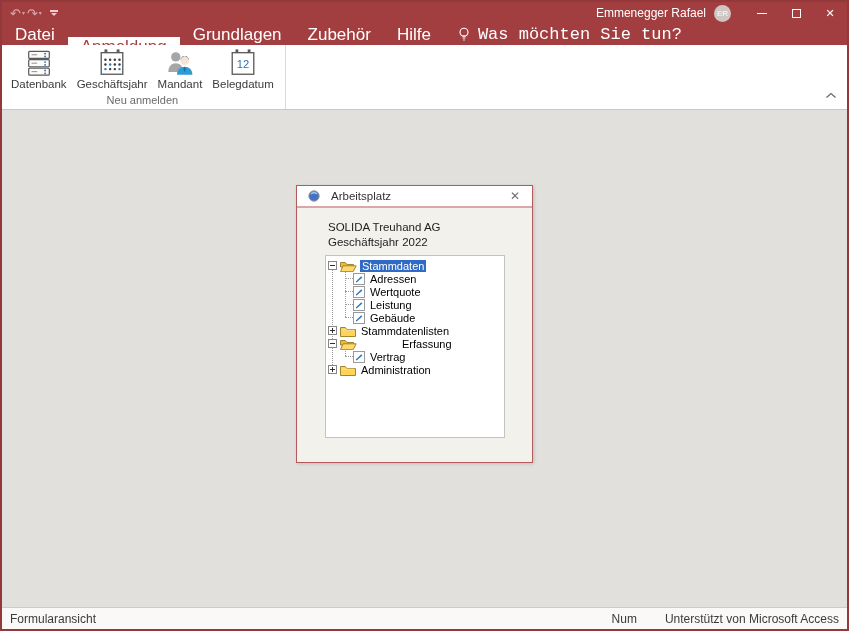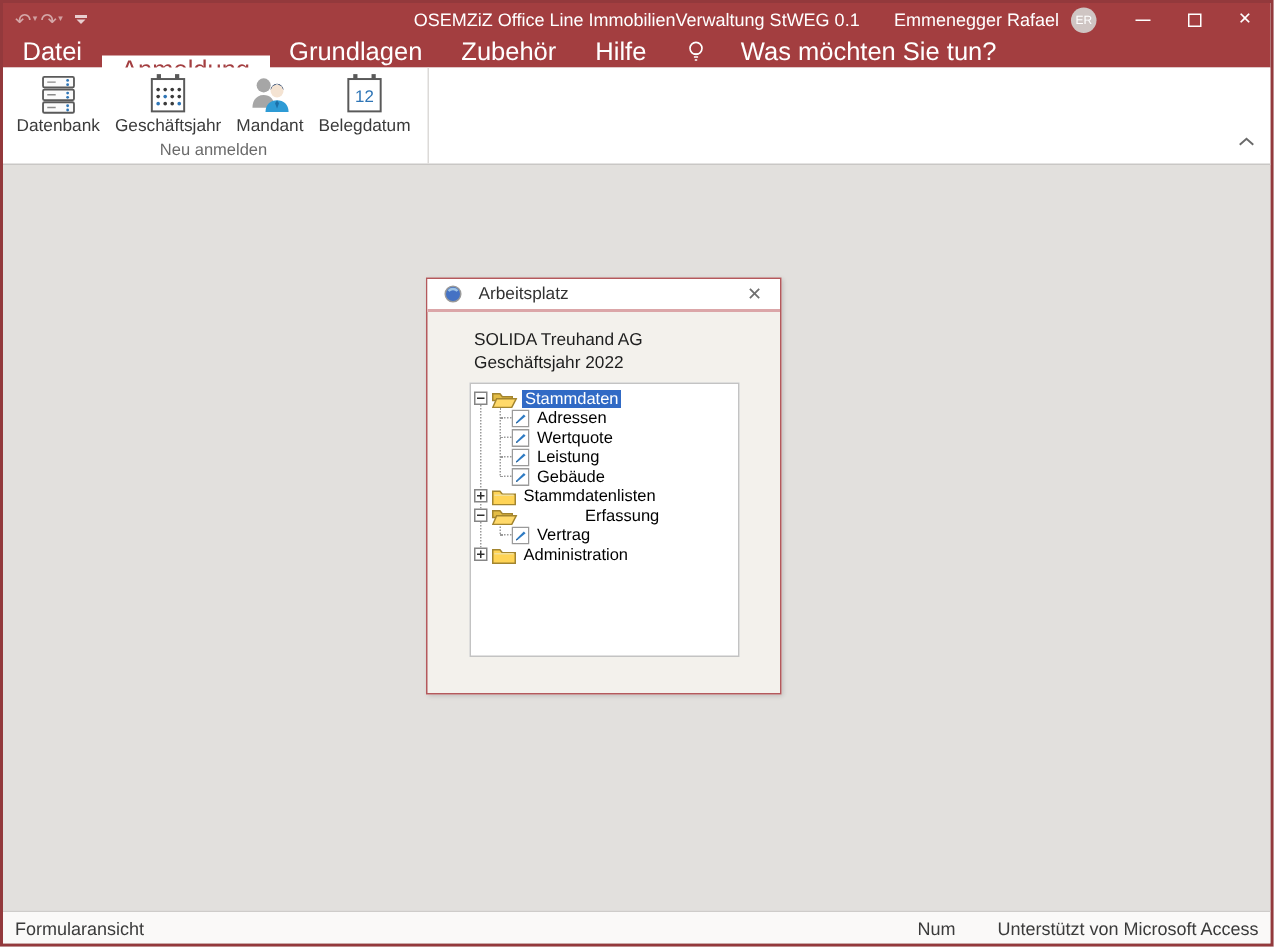--- a/index.html
+++ b/index.html
@@ -23,38 +23,38 @@
             font-size:8px; display:flex; align-items:center; justify-content:center; margin-right:14px; }
   .win-btn { width:34px; height:100%; display:flex; align-items:center; justify-content:center; color:#fff; }
   .glyph-min { width:10px; height:1px; background:#fff; display:block; }
   .glyph-max { width:9px; height:9px; border:1px solid #fff; display:block; }
   .glyph-close { font-size:11px; line-height:1; }
 
   
   .tabrow { background:#A33E40; display:flex; align-items:center; color:#fff; font-size:17px; }
   .tab { display:flex; align-items:center; padding:0 13px; cursor:default; }
   .tab.active { background:#fff; color:#A33E40;margin-top:24px; }
-  .tellme { display:flex; align-items:center; gap:24px; padding:0 10px; margin-left:4px; }
+  .tellme { display:flex; align-items:center; gap:8px; padding:0 10px; margin-left:4px;font-family:Liberation Mono, monospace; }
   .bulb { display:block; }
 
   
   .ribbon { background:#fff; border-bottom:1px solid #C9C7C5; display:flex; position:relative; }
   .rgroup { display:flex; flex-direction:column; padding:1px 6px 0 4px; border-right:1px solid #DCDAD8; }
   .rg-buttons { display:flex; flex:1; }
   .rbtn { display:flex; flex-direction:column; align-items:center; padding:2px 5px 0; min-width:48px; }
   .rbtn svg { width:30px; height:30px; display:block; }
   .rbtn .lbl { font-size:11.5px; color:#3B3B3B; margin-top:0; white-space:nowrap; }
   .rg-label { font-size:11px; color:#6A6A6A; text-align:center; padding:1px 0 3px; }
   .ribbon-collapse { position:absolute; right:10px; bottom:6px; }
 
   
   .main { background:#E2E0DD; }
 
   
-  .dialog { position:absolute; left:282px; top:183px; width:237px; height:278px;
+  .dialog { position:absolute; left:294px; top:183px; width:237px; height:278px;
             background:#F3F1EC; border:1px solid #B4595C; box-shadow:1px 1px 3px rgba(0,0,0,.15); }
   .dlg-head { height:22px; background:#fff; border-bottom:2px solid #DBA6A8;
               display:flex; align-items:center; padding:0 9px; }
   .dlg-icon { margin-left:2px; }
   .dlg-title { font-size:11.5px; color:#333; margin-left:11px; }
   .dlg-close { margin-left:auto; color:#707070; font-size:12px; line-height:1; padding:1px 3px; }
   .dlg-body { position:relative; height:calc(100% - 22px); font-size:11.5px; color:#1e1e1e; }
   .dlg-company { position:absolute; left:31px; top:13px; }
   .dlg-year { position:absolute; left:31px; top:28px; }
   .treebox { position:absolute; left:28px; top:47px; width:180px; height:183px;
@@ -107,21 +107,20 @@
       </span>
       <span class="qat-btn">
         <span>↷</span>
           <span class="qat-caret">▾</span>
       </span>
       <span class="qat-custom">
         <span class="bar"></span>
         <span class="tri"></span>
       </span>
     </div>
-    <div class="win-title">OSEMZiZ Office Line ImmobilienVerwaltung StWEG 0.1</div>
     <div class="tb-right">
       <span class="user-name">Emmenegger Rafael</span>
       <span class="avatar">ER</span>
       <span class="win-btn">
           <span class="glyph-min"></span>
         </span>
       <span class="win-btn">
           <span class="glyph-max"></span>
         </span>
       <span class="win-btn">

